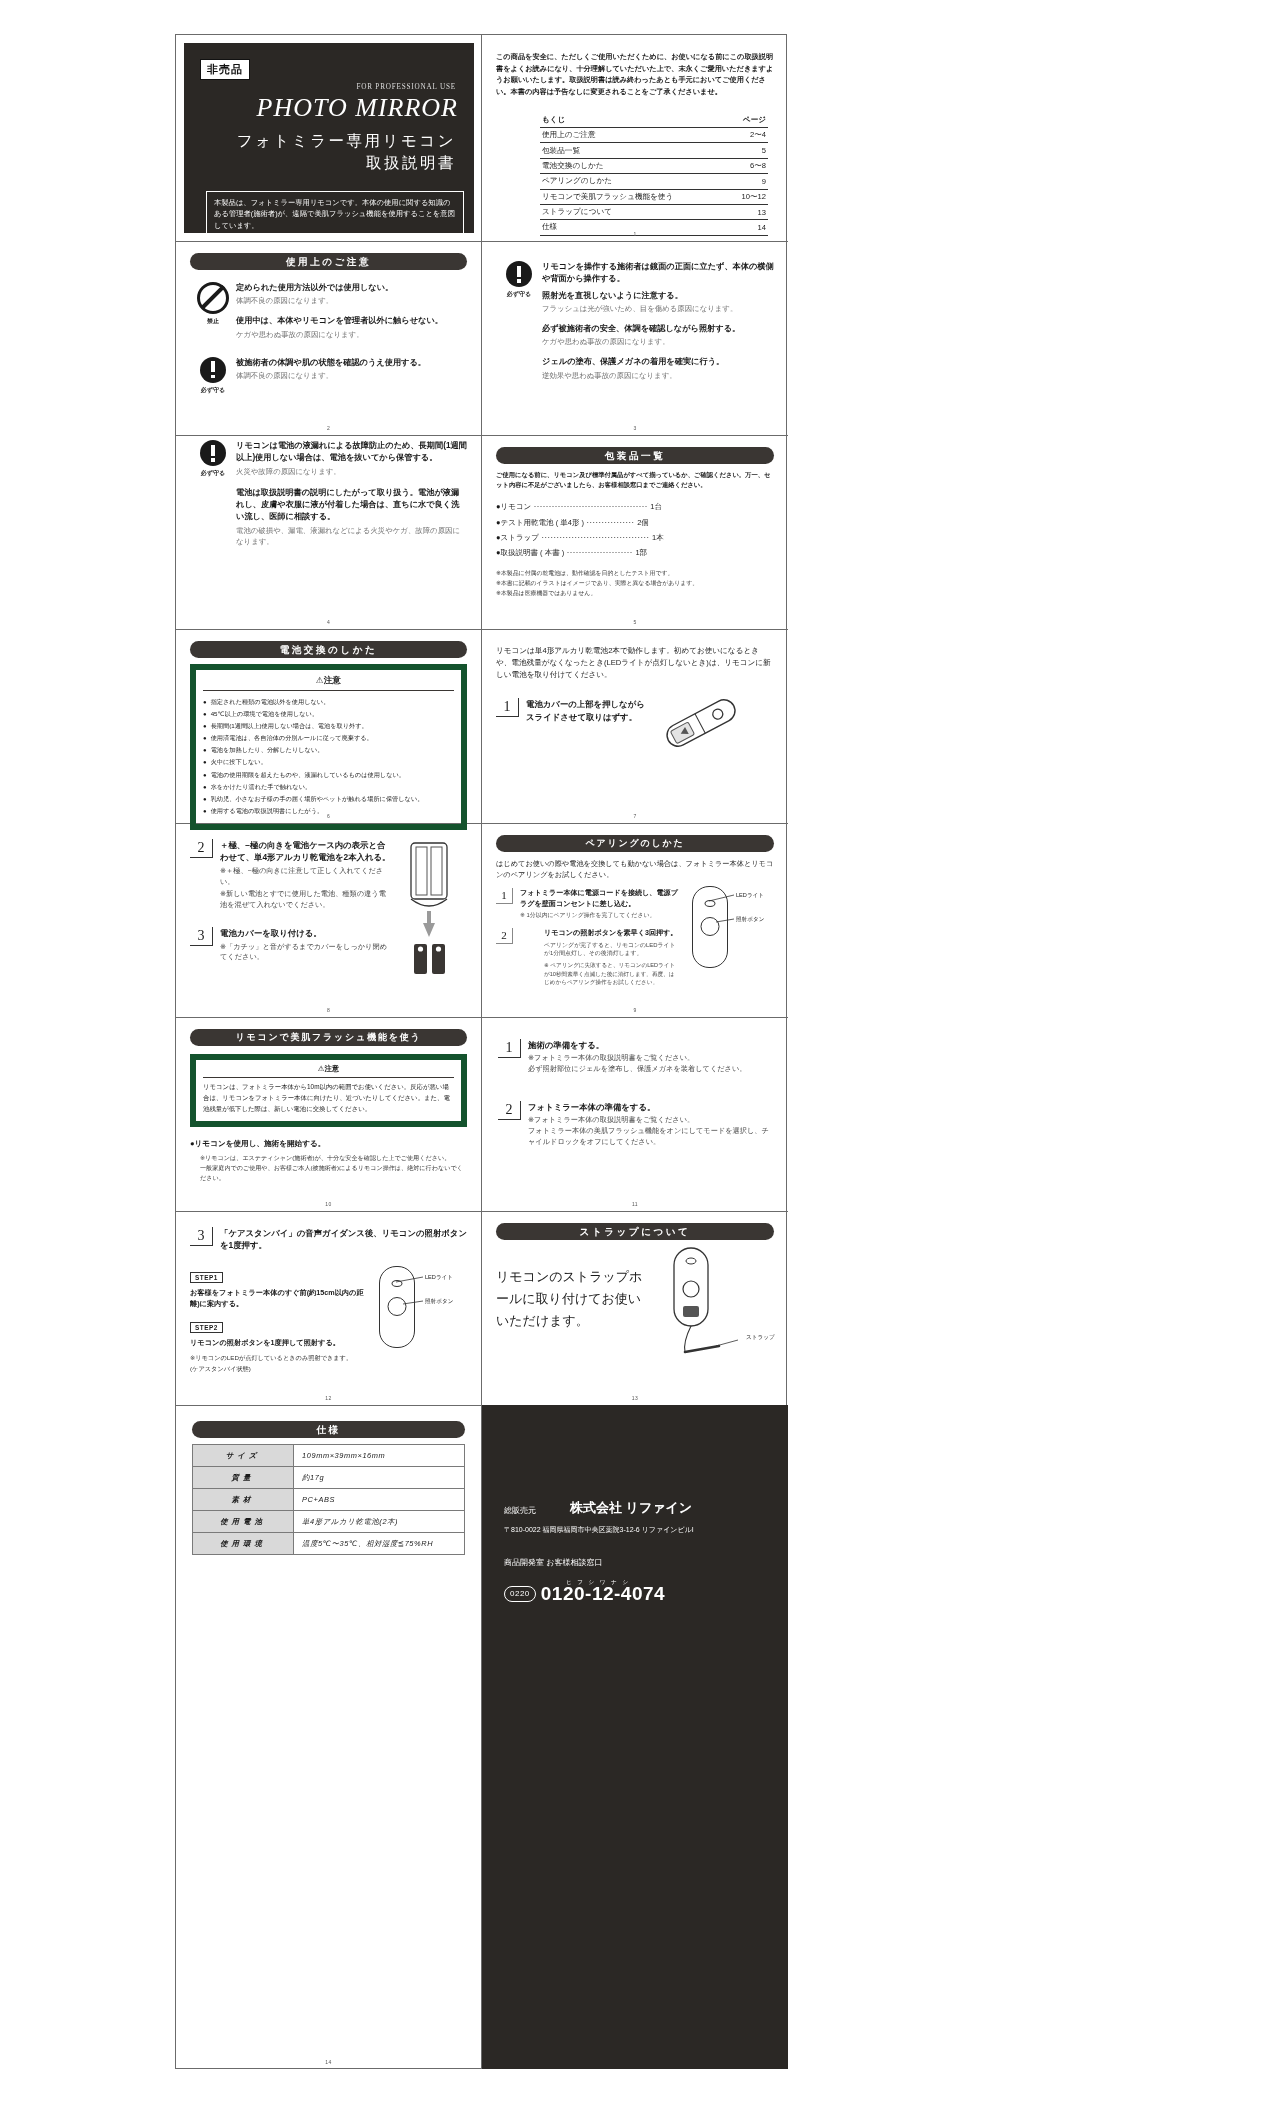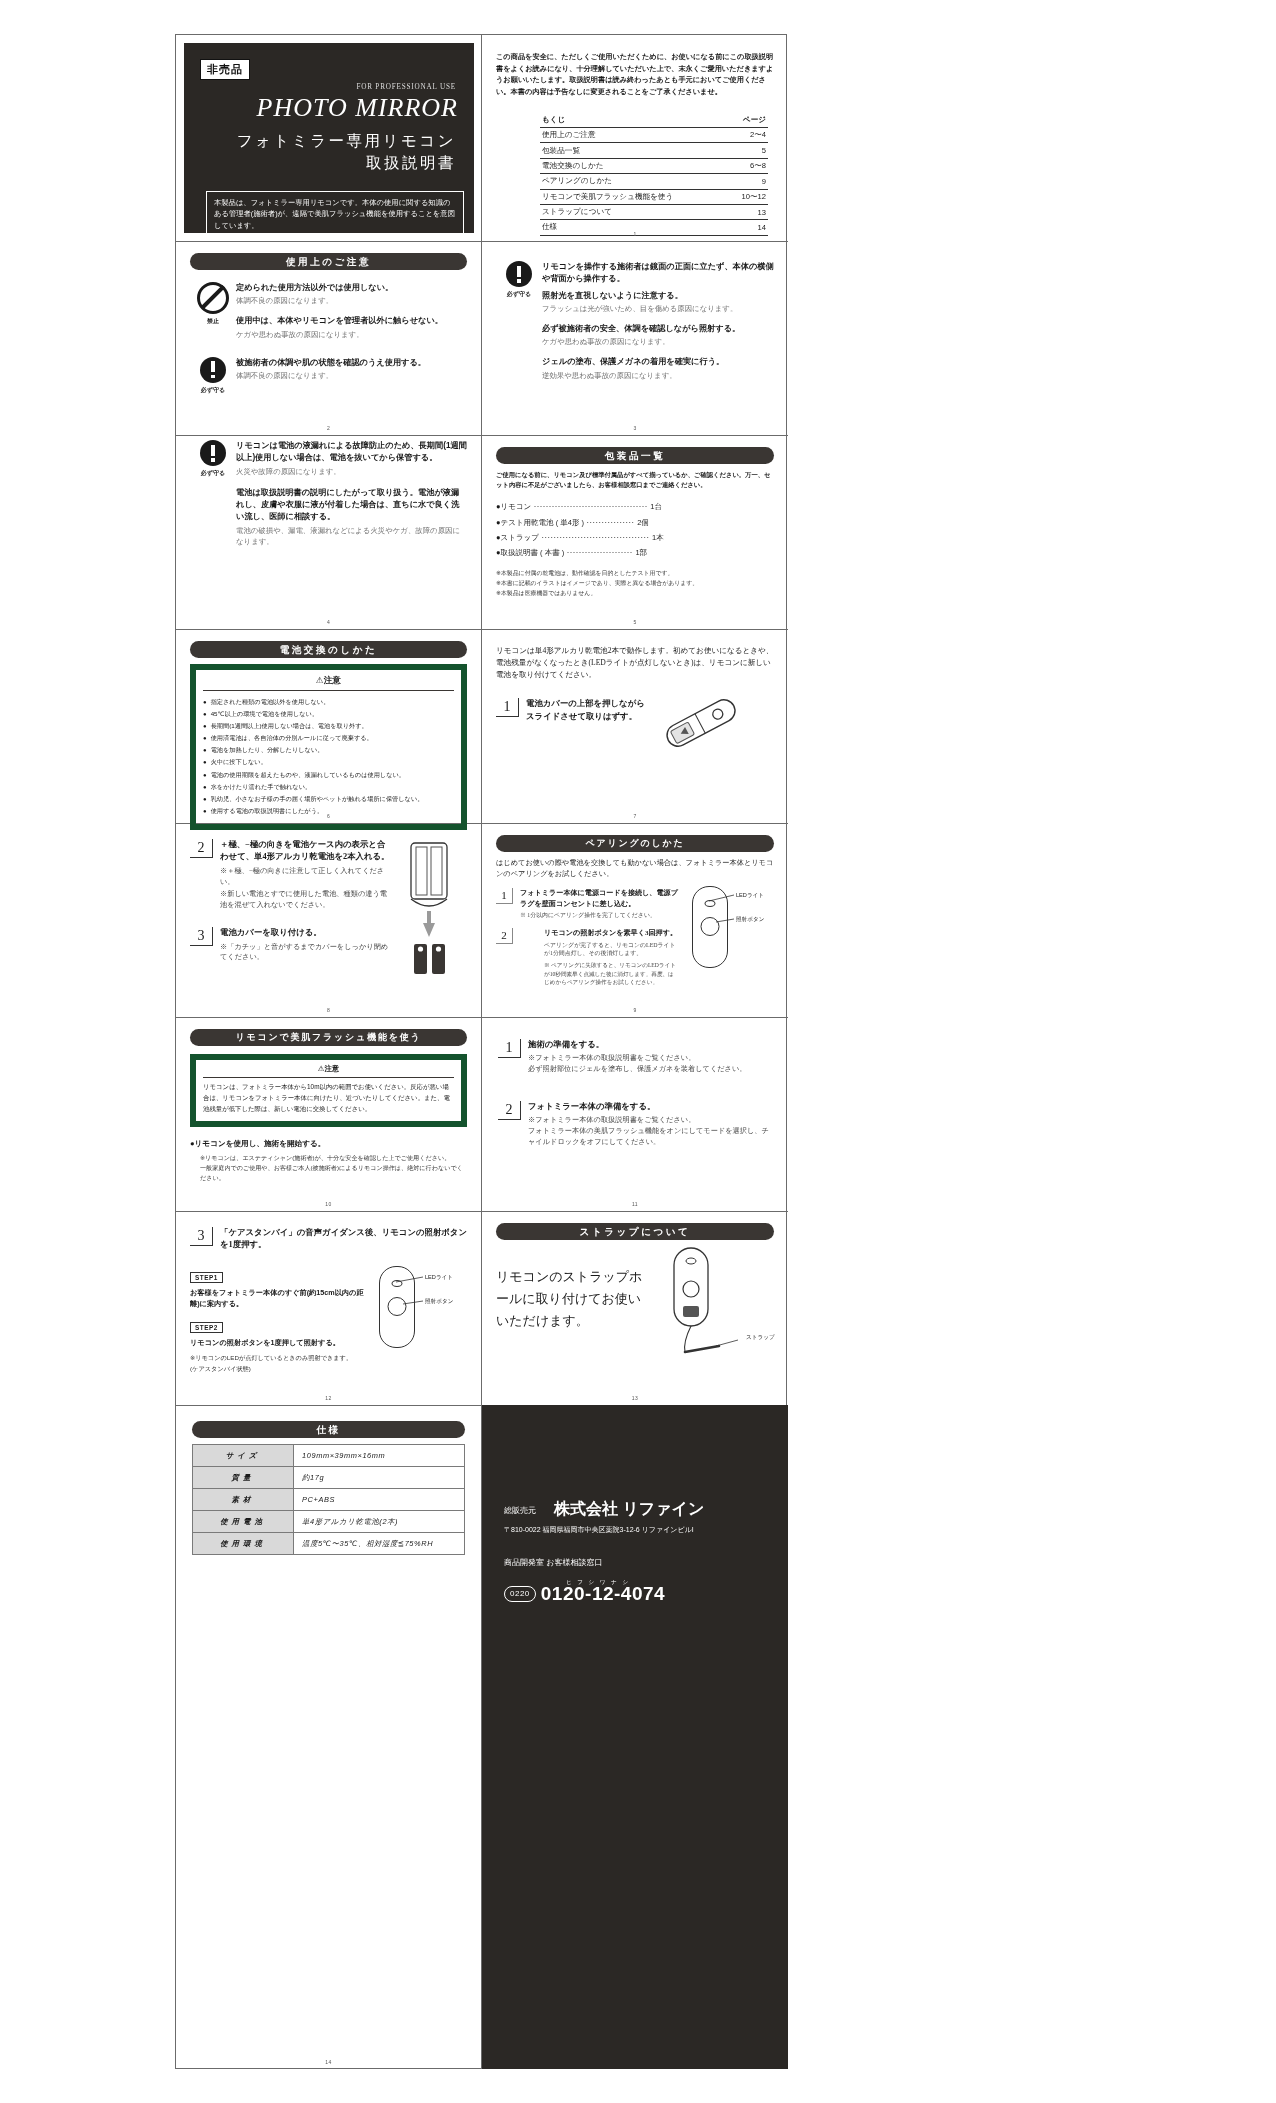--- a/index.html
+++ b/index.html
@@ -28,21 +28,21 @@
   .toc table{border-collapse:collapse;width:100%;}
   .toc th{font-size:7.6px;font-weight:bold;text-align:left;padding:2px 0 2px 2px;border-bottom:1px solid #333;}
   .toc th.r{text-align:right;padding-right:2px;}
   .toc td{font-size:7.6px;padding:2.2px 0 2.2px 2px;border-bottom:1px solid #333;}
   .toc td.r{text-align:right;padding-right:2px;}
 
   
   .pill{background:#3a3633;color:#fff;border-radius:12px;height:17px;line-height:17px;text-align:center;font-size:9.6px;font-weight:bold;letter-spacing:2.5px;}
   .pill.small{font-size:9px;letter-spacing:1.8px;}
 
-  .body{font-size:7.6px;line-height:1.55;font-family:Liberation Serif, serif;}
+  .body{font-size:7.6px;line-height:1.55;}
 
   .warnrow{display:flex;margin-top:12px;}
   .icocol{width:46px;flex:0 0 46px;text-align:center;}
   .ico-ban{width:26px;height:26px;border:3.5px solid #1a1a1a;border-radius:50%;margin:0 auto;position:relative;}
   .ico-ban:after{content:"";position:absolute;left:-2px;top:9.5px;width:30px;height:3.5px;background:#1a1a1a;transform:rotate(-45deg);}
   .ico-must{width:26px;height:26px;border-radius:50%;background:#1a1a1a;margin:0 auto;position:relative;}
   .ico-must:before{content:"";position:absolute;left:11.2px;top:4.5px;width:3.6px;height:11px;background:#fff;}
   .ico-must:after{content:"";position:absolute;left:11.2px;top:18px;width:3.6px;height:3.6px;background:#fff;}
   .icolbl{font-size:6px;font-weight:bold;margin-top:3px;}
   .txtcol{flex:1;}
@@ -59,21 +59,21 @@
   
   .cbox{border:6px solid #14532d;margin-top:6px;padding:5px 7px 7px 7px;}
   .cttl{text-align:center;font-size:8.6px;font-weight:bold;padding-bottom:3px;border-bottom:1px solid #3a3633;}
   .clist{margin-top:5px;font-size:6.2px;line-height:1.85;}
   .clist div:before{content:"\25CF";margin-right:4px;font-size:6px;}
 
   
   .step{display:flex;margin-top:10px;}
   .num{flex:0 0 22px;font-size:14px;font-family:"Liberation Serif",serif;text-align:center;border-right:1px solid #333;border-bottom:1px solid #333;height:18px;line-height:18px;margin-right:7px;}
   .num.sm{font-size:11px;height:15px;line-height:15px;flex:0 0 16px;border-right:1px solid #888;border-bottom:1px solid #888;}
-  .stxt{flex:1;font-size:8.4px;font-weight:bold;line-height:1.48;font-family:Liberation Serif, serif;}
+  .stxt{flex:1;font-size:8.4px;font-weight:bold;line-height:1.48;}
   .stxt .sub{font-size:7.2px;font-weight:normal;color:#444;line-height:1.5;margin-top:2px;}
 
   
   .remote{width:34px;height:80px;border:1.6px solid #333;border-radius:17px;position:relative;background:#fff;}
   .remote .btn{position:absolute;left:50%;transform:translateX(-50%);top:30px;width:17px;height:17px;border:1.6px solid #333;border-radius:50%;}
   .remote .led{position:absolute;left:50%;transform:translateX(-50%);top:13px;width:9px;height:5px;border:1.3px solid #333;border-radius:50%;}
   .lead{font-size:5.6px;color:#222;white-space:nowrap;}
 
   
   .spec{width:100%;border-collapse:collapse;margin-top:6px;font-size:7.4px;font-style:italic;}
@@ -489,21 +489,21 @@
                 <td>温度5℃〜35℃、相対湿度≦75%RH</td>
               </tr>
             </tbody>
         </table>
         <div class="pg">14</div>
       </div>
 
       <div class="panel">
         <div class="dark">
           <div class="dk" style="top:100px;font-size:8px;">総販売元</div>
-          <div class="dk" style="top:94px;left:72px;font-size:16px;font-weight:bold;">株式会社 リファイン</div>
+          <div class="dk" style="top:94px;left:88px;font-size:13px;font-weight:bold;">株式会社 リファイン</div>
           <div class="dk" style="top:120px;font-size:7px;">〒810-0022 福岡県福岡市中央区薬院3-12-6 リファインビルI</div>
           <div class="dk" style="top:152px;font-size:8px;">商品開発室 お客様相談窓口</div>
           <div class="dk" style="top:174px;font-size:5.6px;left:84px;letter-spacing:2px;">ヒ フ  シ ワ ナ シ</div>
           <div class="dk" style="top:178px;white-space:nowrap;">
             <span class="freebox">0220</span><span class="tel">0120-12-4074</span>
           </div>
         </div>
       </div>
     </div>
 

